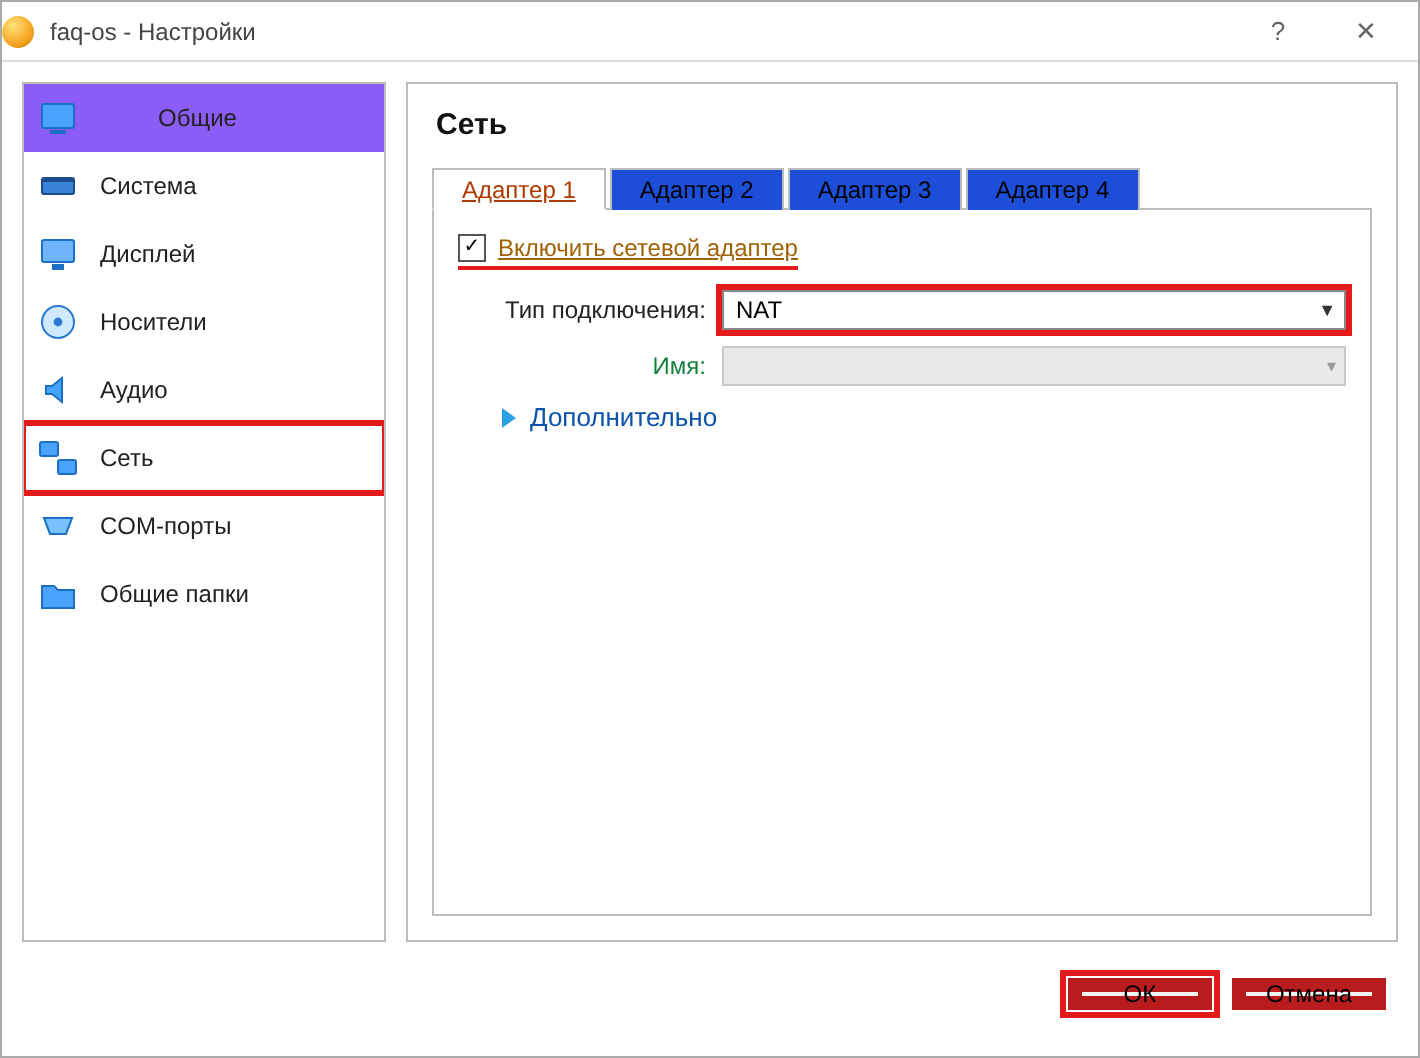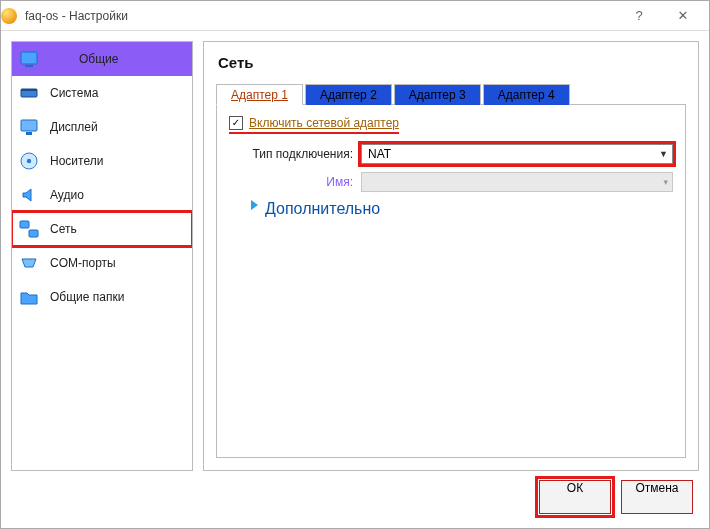--- a/index.html
+++ b/index.html
@@ -125,21 +125,21 @@
     padding: 10px 12px;
   }
 
   .row { display: flex; align-items: center; margin-bottom: 8px; }
   .row .label-right {
     width: 132px;
     text-align: right;
     padding-right: 8px;
     color: #222;
   }
-  .row .label-right.disabled { color: #8b5cf6; }
+  .row .label-right.disabled { color: #15803d; }
   .checkbox {
     width: 14px; height: 14px;
     border: 1px solid #555;
     margin-right: 6px;
     display: flex; align-items: center; justify-content: center;
     font-size: 10px; line-height: 1;
     color: #000;
     background: #fff;
   }
   .checkbox-label { color: #a16207; text-decoration: underline; cursor: pointer; }
@@ -160,23 +160,23 @@
   .select .sel-text { flex: 1; font-size: 12px; }
   .select .sel-arrow { font-size: 9px; color: #333; }
   .select.disabled {
     background: #e9e9e9;
     color: #9a9a9a;
     border-color: #c8c8c8;
   }
   .select.disabled .sel-arrow { color: #9a9a9a; }
 
   .expander {
-    display: flex; 
+    display: flex; align-items: center;
     color: #0a53a8;
-    font-size: 16px;
+    font-size: 13px;
     margin-left: 22px;
     margin-top: 6px;
     cursor: pointer;
   }
   .expander .tri {
     width: 0; height: 0;
     border-top: 5px solid transparent;
     border-bottom: 5px solid transparent;
     border-left: 7px solid #2ea0e6;
     margin-right: 7px;
@@ -186,24 +186,24 @@
   .footer {
     height: 40px;
     display: flex;
     align-items: center;
     justify-content: flex-end;
     padding: 0 16px 0 0;
     gap: 10px;
   }
   .btn {
     min-width: 72px;
-    height: 34px;
-    border: 1px solid #b91c1c;
+    height: 16px;
+    border: 7px solid #b91c1c;
     background: #f3f3f3;
-    display: flex; justify-content: center;
+    display: flex; align-items: center; justify-content: center;
     font-size: 12px;
     cursor: pointer;
     padding: 0 10px;
   }
   .btn.highlight {
     outline: 3px solid #e31b1b;
     outline-offset: 1px;
   }
 
   

